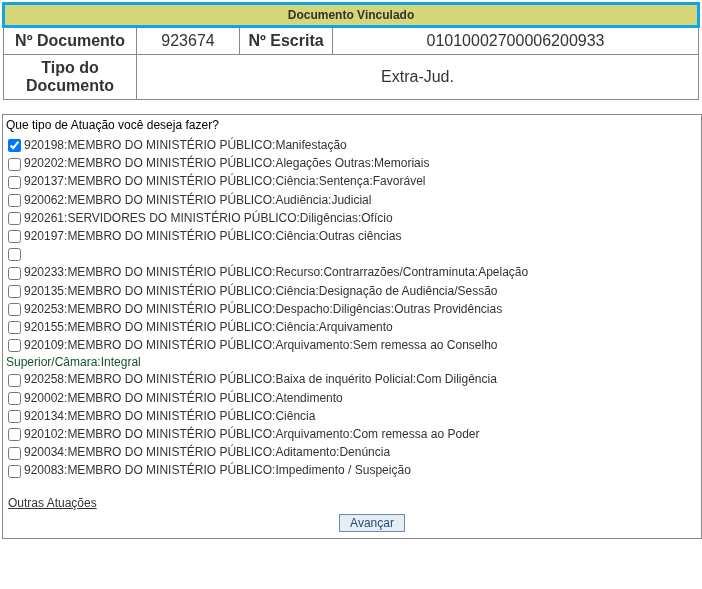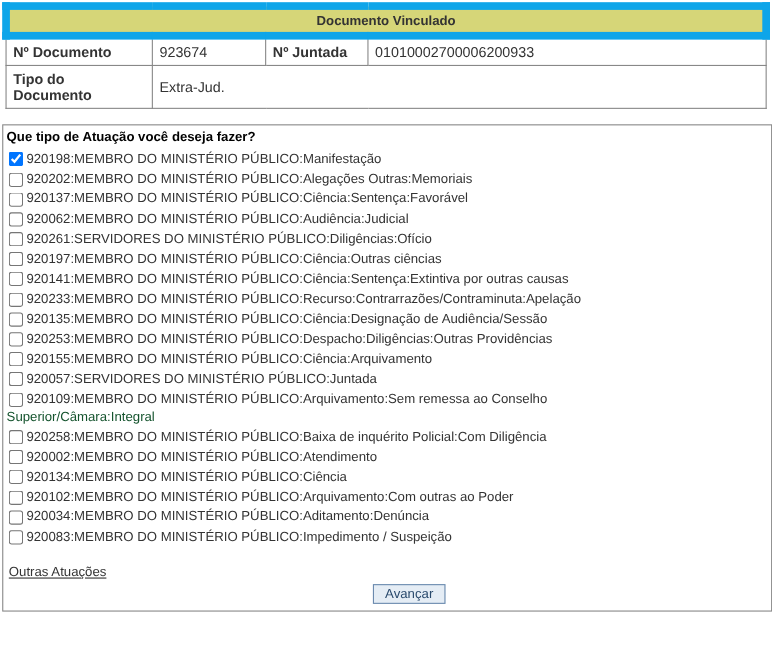--- a/index.html
+++ b/index.html
@@ -13,45 +13,45 @@
   table.doc {
     width: 698px;
     border-collapse: collapse;
     border: 1px solid #888;
   }
   table.doc th.header {
     background: #d6d678;
     text-align: center;
     font-weight: bold;
     padding: 3px;
-    border: 7px solid #0ea5e9;
+    border: 3px solid #0ea5e9;
     color: #333;
   }
   table.doc td, table.doc th.label {
     border: 1px solid #888;
     padding: 4px 6px;
-    font-size: 13px;
-    text-align: left;
+    font-size: 16px;
+    text-align: center;
     vertical-align: middle;
   }
   table.doc th.label {
     font-weight: bold;
     background: #fff;
     width: 120px;
   }
   .gap {
     height: 14px;
   }
   .panel {
     width: 696px;
     border: 1px solid #888;
     padding: 3px 1px 6px 1px;
   }
   .question {
-    font-weight: bold;
+    font-weight: normal;
     margin: 0 0 4px 2px;
     font-size: 12px;
     color: #000;
   }
   .item {
     padding: 1px 0 1px 0;
     line-height: 1.35;
     color: #333;
   }
   .item input[type=checkbox] {
@@ -90,53 +90,52 @@
 <body>
 
 <table class="doc">
   <tbody>
       <tr>
     <th class="header" colspan="4">Documento Vinculado</th>
   </tr>
   <tr>
     <th class="label">Nº Documento</th>
     <td style="width:90px">923674</td>
-    <th class="label" style="width:80px">Nº Juntada</th>
+    <th class="label" style="width:80px">Nº Escrita</th>
     <td>01010002700006200933</td>
   </tr>
   <tr>
     <th class="label">Tipo do Documento</th>
     <td colspan="3">Extra-Jud.</td>
   </tr>
 </tbody>
   </table>
 
 <div class="gap"></div>
 
 <div class="panel">
   <div class="question">Que tipo de Atuação você deseja fazer?</div>
   <div id="items">
       <div class="item"><input type="checkbox" checked="" style=""><span>920198:MEMBRO DO MINISTÉRIO PÚBLICO:Manifestação</span></div>
       <div class="item"><input type="checkbox" style=""><span>920202:MEMBRO DO MINISTÉRIO PÚBLICO:Alegações Outras:Memoriais</span></div>
       <div class="item"><input type="checkbox" style=""><span>920137:MEMBRO DO MINISTÉRIO PÚBLICO:Ciência:Sentença:Favorável</span></div>
       <div class="item"><input type="checkbox" style=""><span>920062:MEMBRO DO MINISTÉRIO PÚBLICO:Audiência:Judicial</span></div>
       <div class="item"><input type="checkbox" style=""><span>920261:SERVIDORES DO MINISTÉRIO PÚBLICO:Diligências:Ofício</span></div>
       <div class="item"><input type="checkbox" style=""><span>920197:MEMBRO DO MINISTÉRIO PÚBLICO:Ciência:Outras ciências</span></div>
-      <div class="item"><input type="checkbox" style=""><span>920141:MEMBRO DO MINISTÉRIO PÚBLICO:Ciência:Sentença:Extintiva por outras causas</span></div>
+      <div class="item"><input type="checkbox" style=""></div>
       <div class="item"><input type="checkbox" style=""><span>920233:MEMBRO DO MINISTÉRIO PÚBLICO:Recurso:Contrarrazões/Contraminuta:Apelação</span></div>
       <div class="item"><input type="checkbox" style=""><span>920135:MEMBRO DO MINISTÉRIO PÚBLICO:Ciência:Designação de Audiência/Sessão</span></div>
       <div class="item"><input type="checkbox" style=""><span>920253:MEMBRO DO MINISTÉRIO PÚBLICO:Despacho:Diligências:Outras Providências</span></div>
       <div class="item"><input type="checkbox" style=""><span>920155:MEMBRO DO MINISTÉRIO PÚBLICO:Ciência:Arquivamento</span></div>
-      <div class="item"><input type="checkbox" style=""><span>920057:SERVIDORES DO MINISTÉRIO PÚBLICO:Juntada</span></div>
       <div class="item"><input type="checkbox" style=""><span>920109:MEMBRO DO MINISTÉRIO PÚBLICO:Arquivamento:Sem remessa ao Conselho</span></div>
       <div class="wrap-text">Superior/Câmara:Integral</div>
       <div class="item"><input type="checkbox" style=""><span>920258:MEMBRO DO MINISTÉRIO PÚBLICO:Baixa de inquérito Policial:Com Diligência</span></div>
       <div class="item"><input type="checkbox" style=""><span>920002:MEMBRO DO MINISTÉRIO PÚBLICO:Atendimento</span></div>
       <div class="item"><input type="checkbox" style=""><span>920134:MEMBRO DO MINISTÉRIO PÚBLICO:Ciência</span></div>
-      <div class="item"><input type="checkbox" style=""><span>920102:MEMBRO DO MINISTÉRIO PÚBLICO:Arquivamento:Com outras ao Poder</span></div>
+      <div class="item"><input type="checkbox" style=""><span>920102:MEMBRO DO MINISTÉRIO PÚBLICO:Arquivamento:Com remessa ao Poder</span></div>
       <div class="item"><input type="checkbox" style=""><span>920034:MEMBRO DO MINISTÉRIO PÚBLICO:Aditamento:Denúncia</span></div>
       <div class="item"><input type="checkbox" style=""><span>920083:MEMBRO DO MINISTÉRIO PÚBLICO:Impedimento / Suspeição</span></div>
     </div>
   <a class="link">Outras Atuações</a>
   <div class="btn-row">
     <button class="advance">Avançar</button>
   </div>
 </div>
 
 </body></html>

